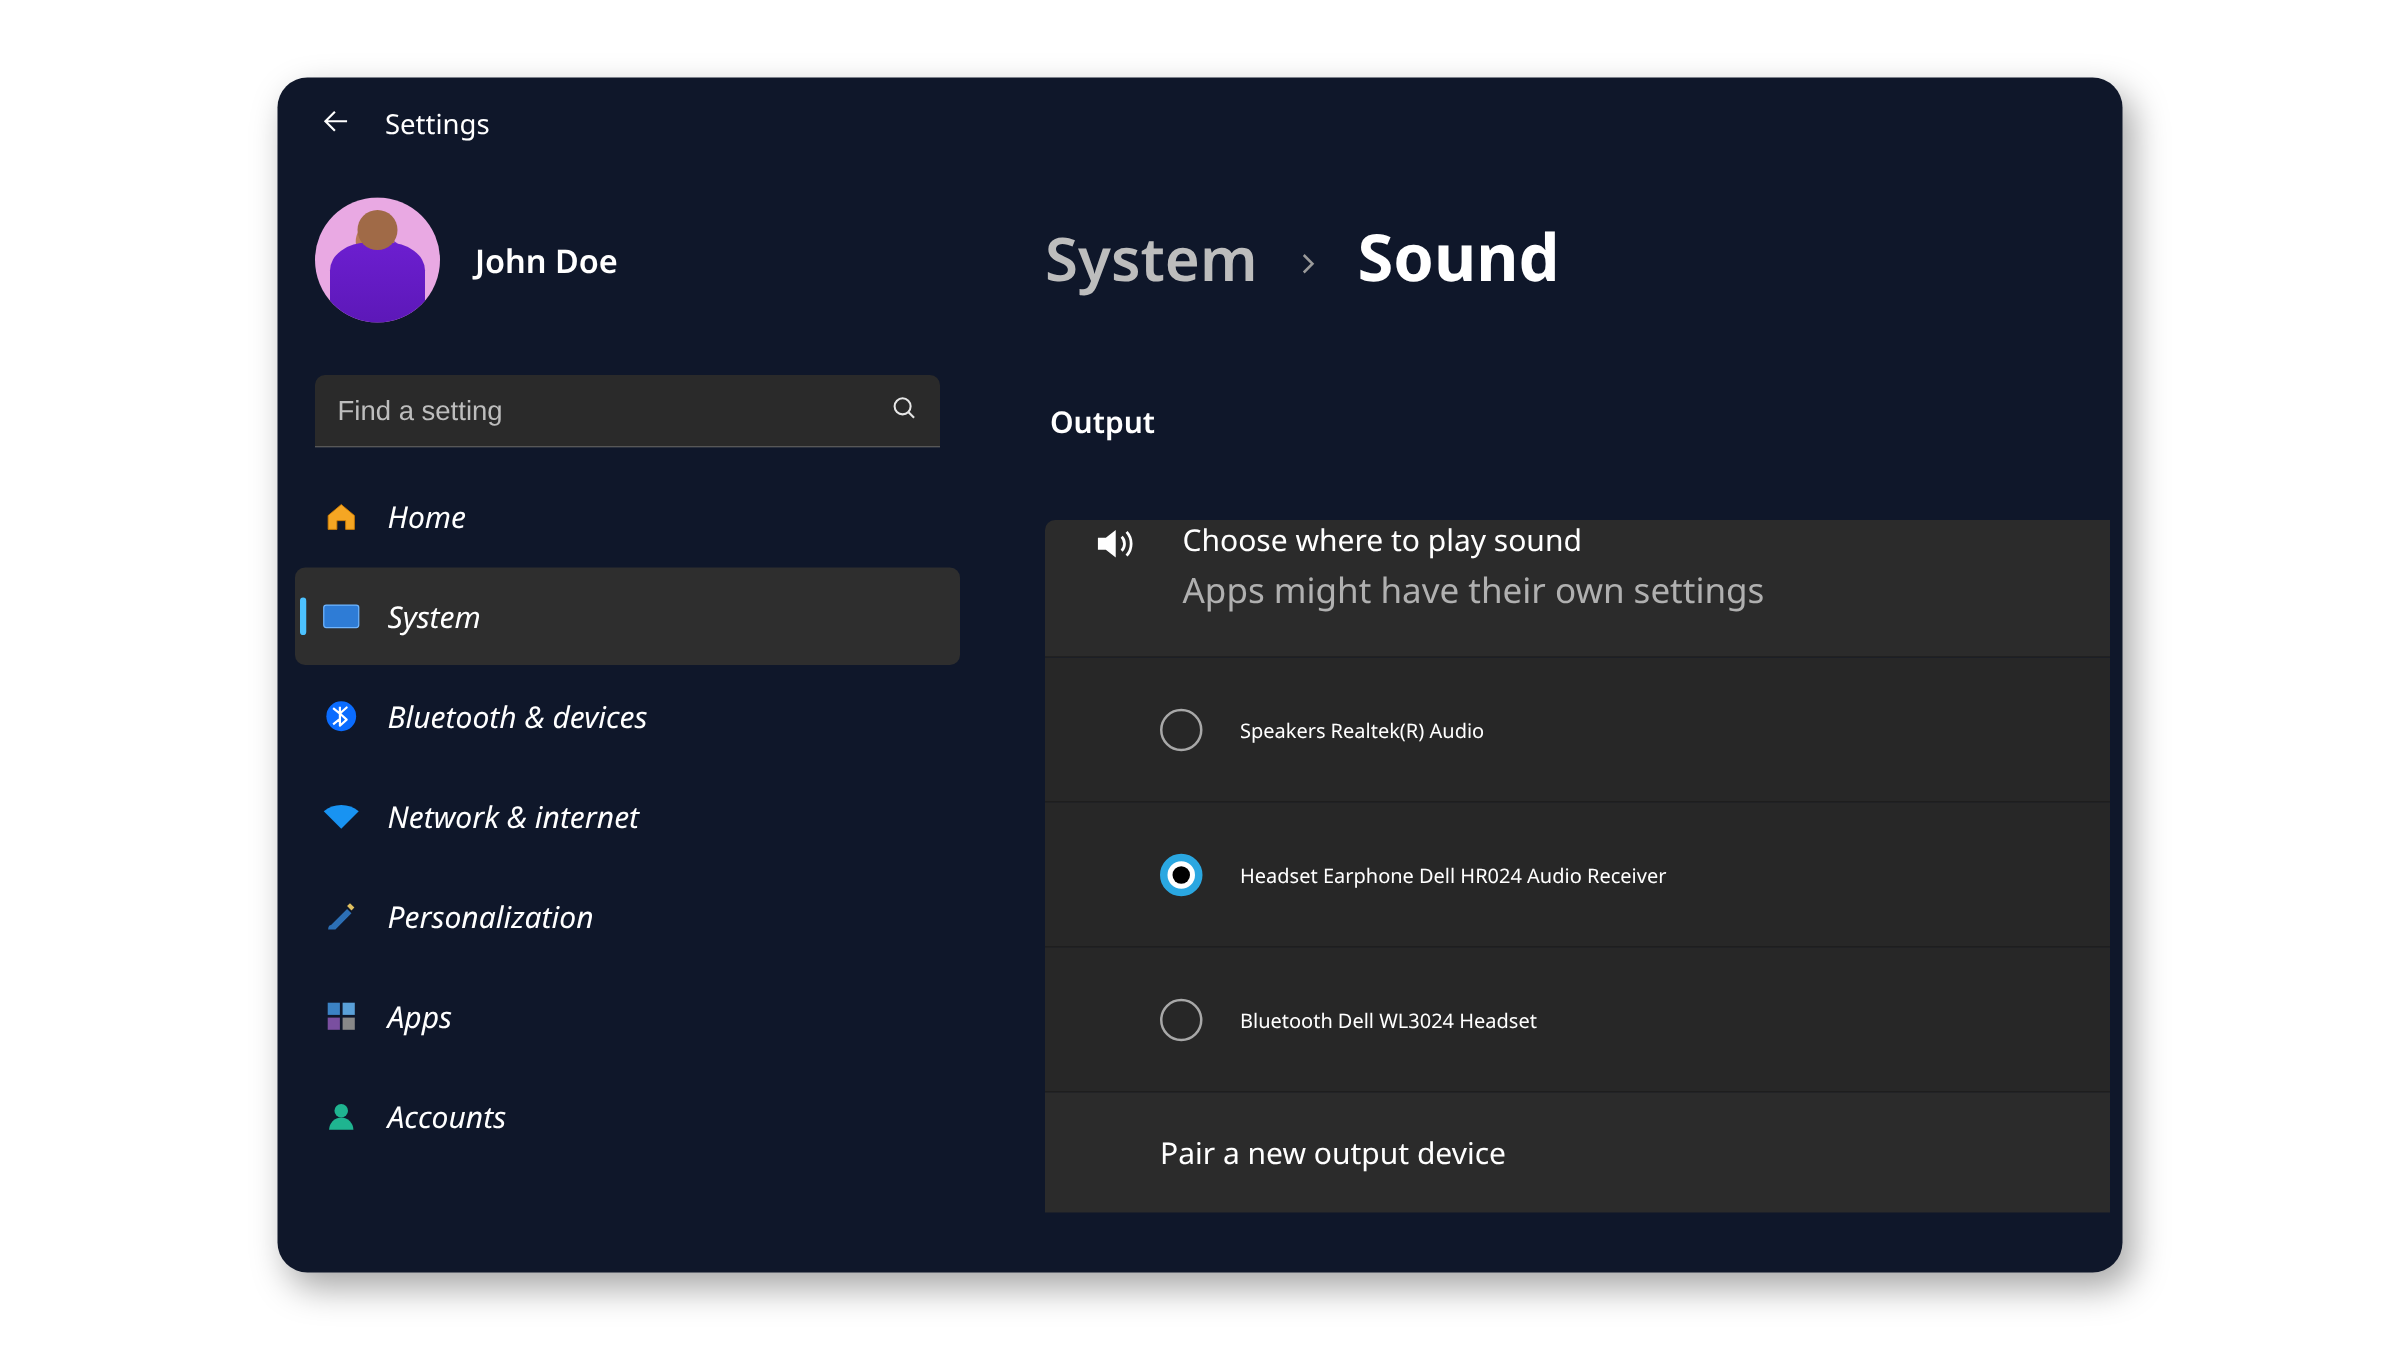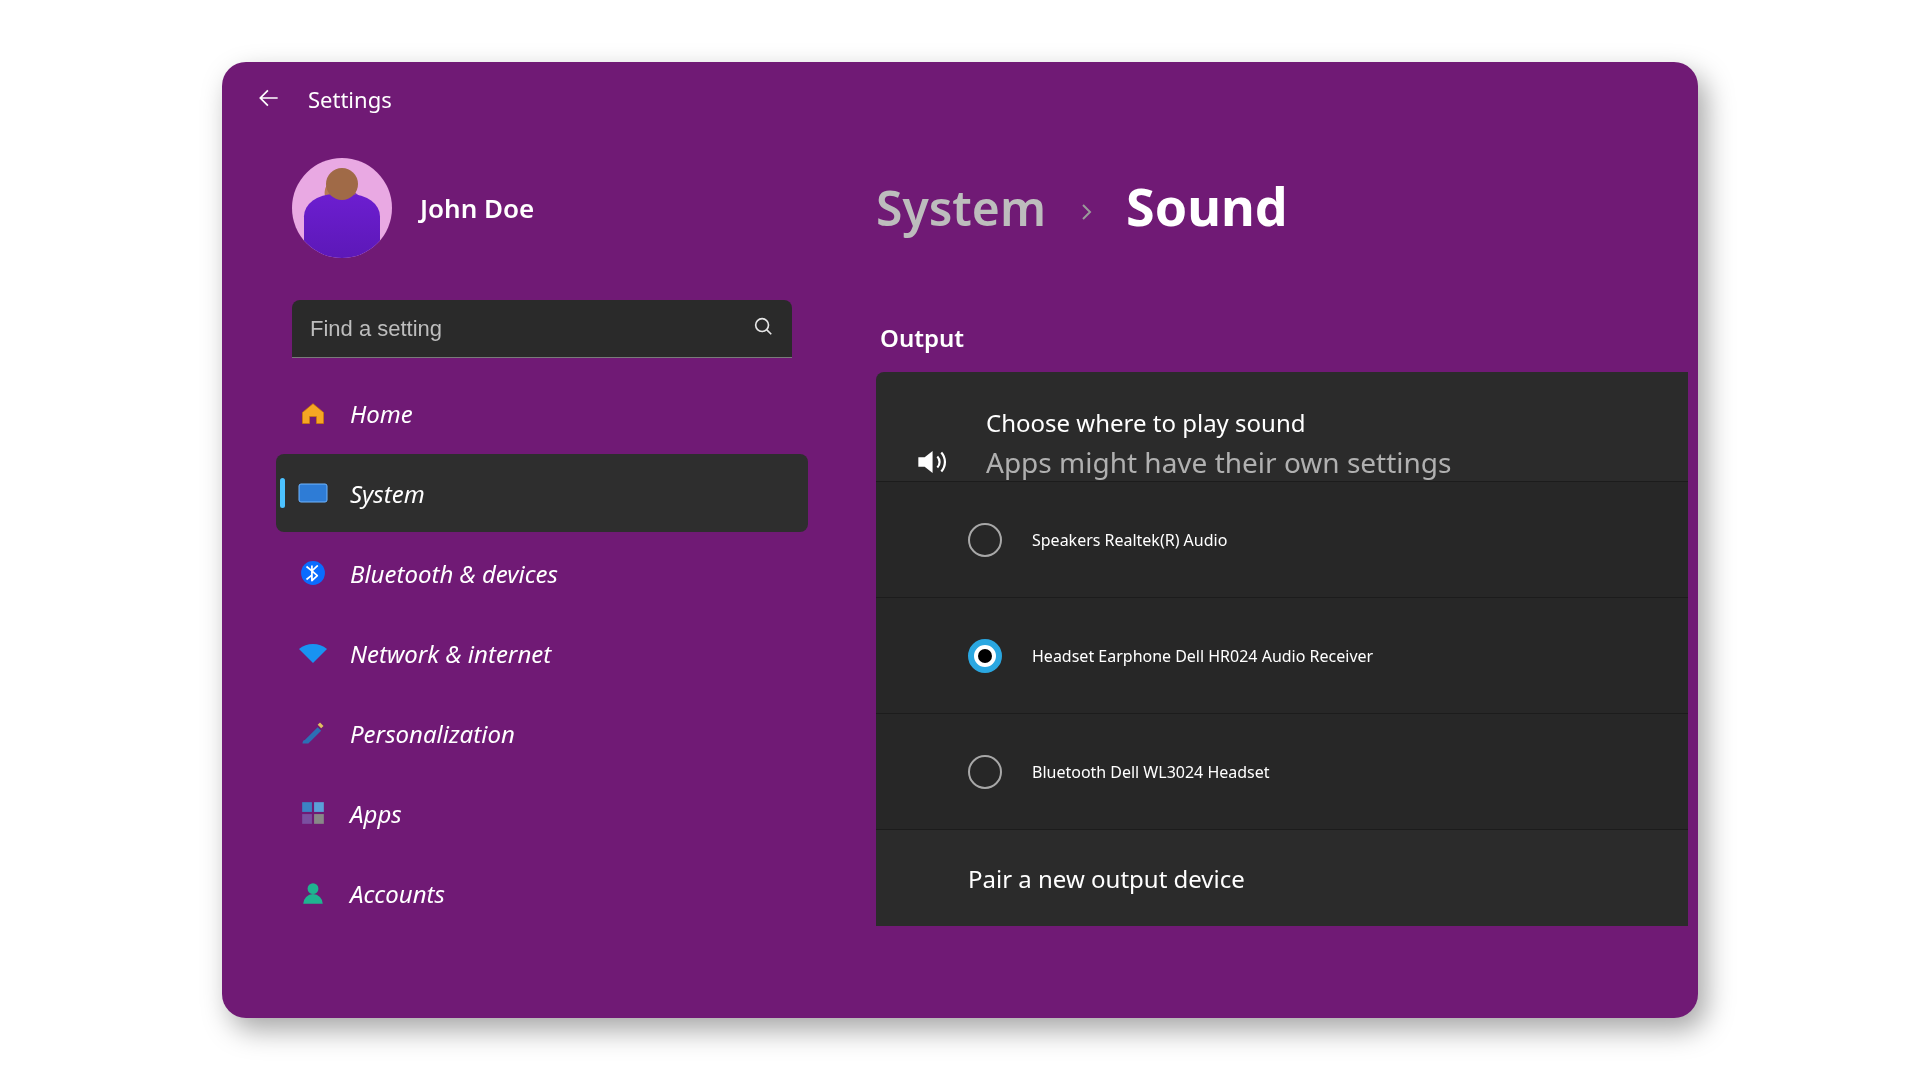--- a/index.html
+++ b/index.html
@@ -8,21 +8,21 @@
     background: #ffffff;
     width: 1920px;
     height: 1080px;
     display: flex;
     align-items: center;
     justify-content: center;
   }
   .window {
     width: 1476px;
     height: 956px;
-    background: #701a75;
+    background: #0f172a;
     border-radius: 24px;
     box-shadow: 8px 12px 28px rgba(0,0,0,0.35);
     display: flex;
     flex-direction: column;
     overflow: hidden;
     color: #ffffff;
     position: relative;
   }
   .titlebar {
     display: flex;
@@ -37,21 +37,20 @@
     color: #ffffff;
   }
   .title-text {
     font-size: 22px;
     font-weight: 400;
   }
   .body {
     flex: 1;
     display: flex;
     overflow: hidden;
-    padding-left: 40px;
   }
   .sidebar {
     width: 560px;
     flex-shrink: 0;
     padding: 28px 0 0 0;
     display: flex;
     flex-direction: column;
   }
   .profile {
     display: flex;
@@ -183,23 +182,24 @@
   }
   .card-list {
     display:flex;
     flex-direction:column;
     margin-right: 0;
   }
   .card {
     background: #2b2b2b;
     border-bottom: 1px solid #1c1c1c;
     display:flex;
-    align-items:flex-end;
+    align-items:flex-start;
     min-height: 110px;
     padding: 0 28px;
+    margin-top: 44px;
   }
   .card.first { border-radius: 8px 0 0 0; }
   .card .lead-icon {
     width: 54px;
     display:flex; justify-content:center;
     color:#ffffff;
   }
   .card .texts { margin-left: 28px; display:flex; flex-direction:column; gap:4px;}
   .card .primary { font-size: 24px; color:#ffffff; }
   .card .secondary { font-size: 28px; color:#b0b0b0; }

